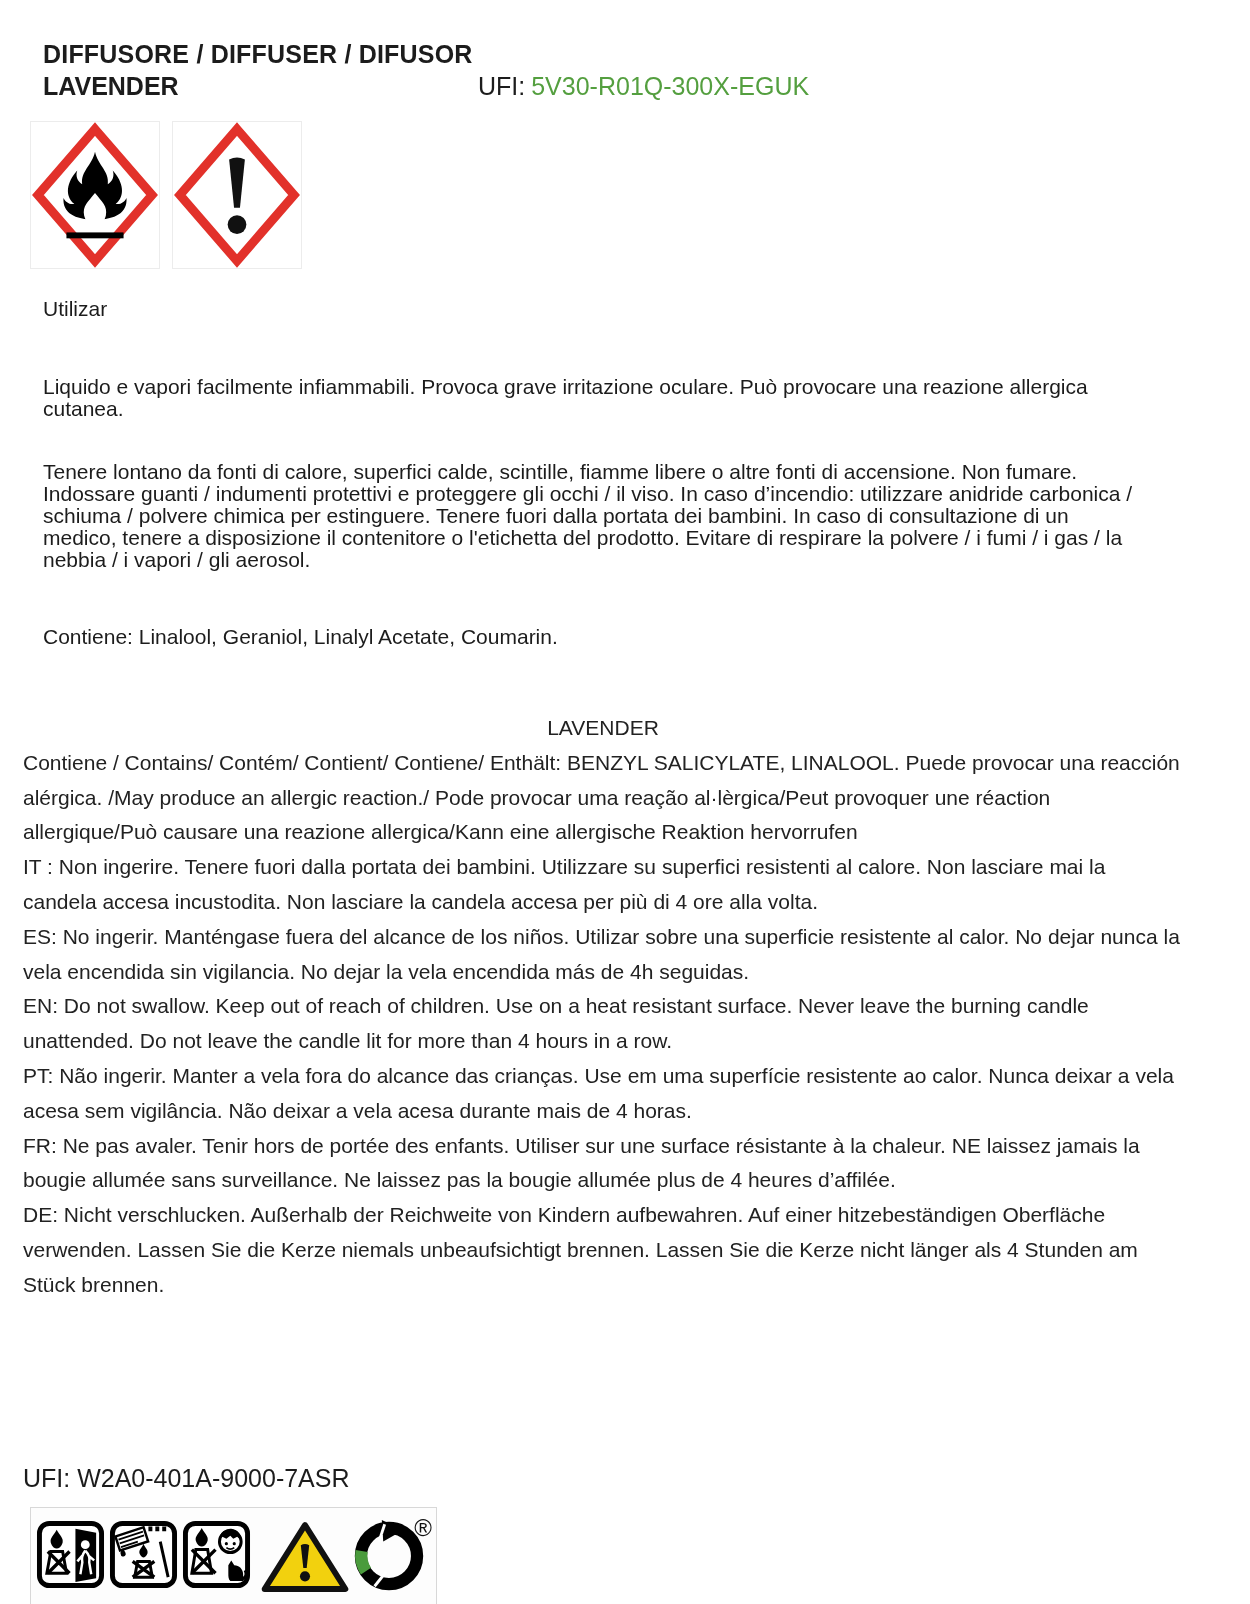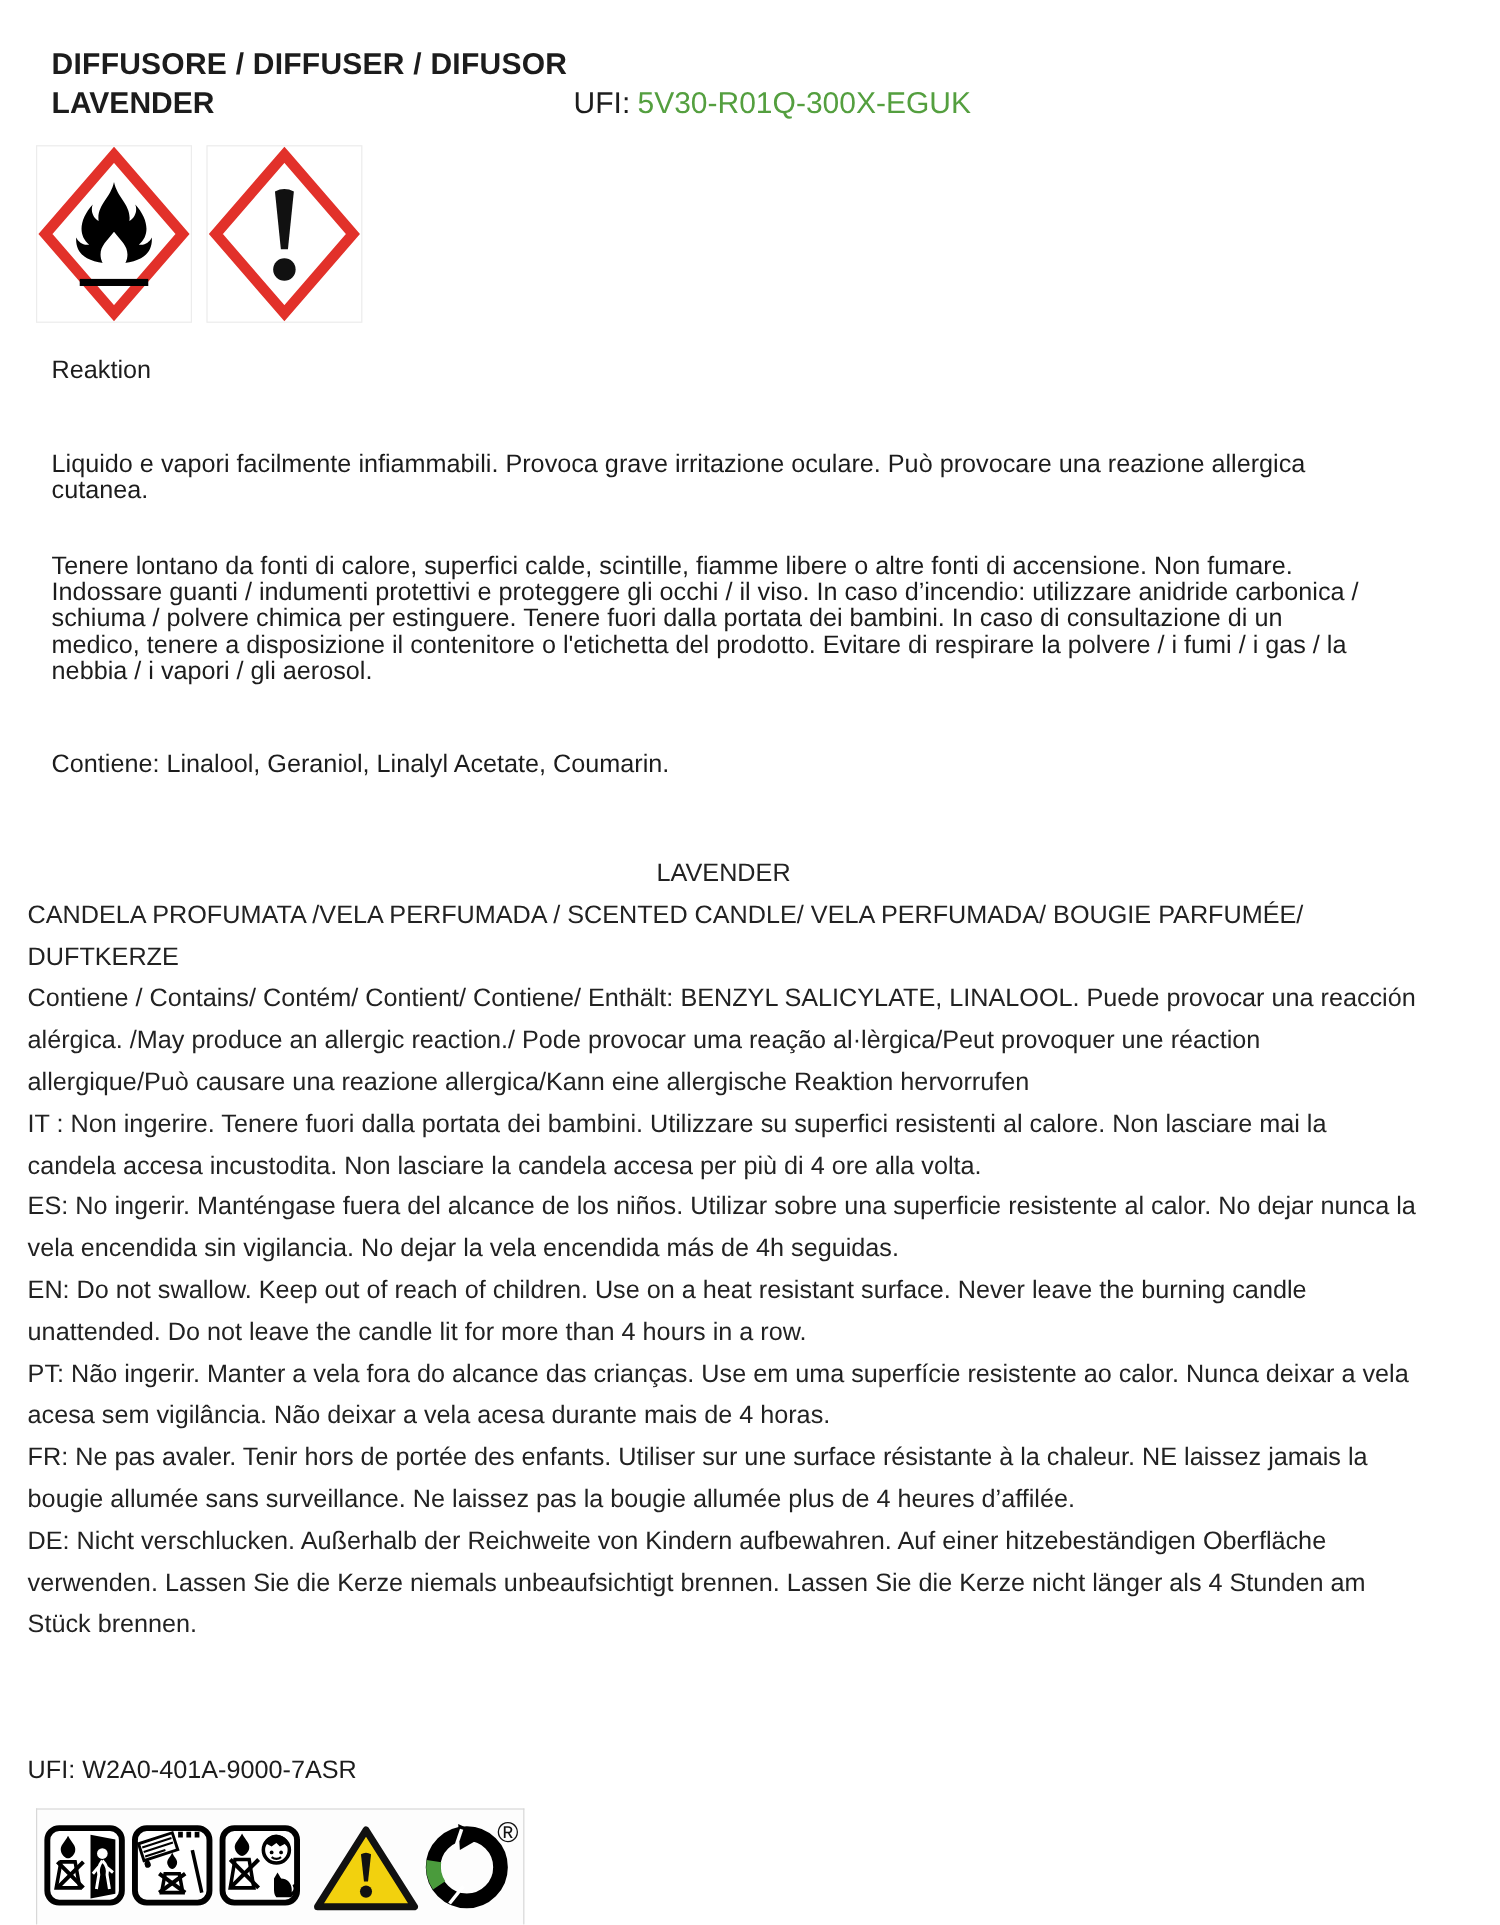--- a/index.html
+++ b/index.html
@@ -16,21 +16,21 @@
   .ghs-box{width:130px;height:148px;background:#fff;border:1px solid #ececec;box-sizing:border-box;}
   .ghs-box svg{display:block;}
   .signal{position:absolute;left:43px;top:297px;font-size:21px;}
   .para{position:absolute;left:43px;width:1105px;font-size:21px;line-height:22px;}
   .hazard{top:355px;}
   .precaution{top:440px;}
   .contains{top:605px;}
   .candle-block{position:absolute;left:23px;top:711px;width:1160px;font-size:21px;line-height:34.8px;color:#222;}
   .candle-block p,.candle-block h3{margin:0;padding:0;font-size:21px;font-weight:400;}
   .candle-title{text-align:center;}
-  .ufi-bottom{position:absolute;left:23px;top:1464px;font-size:21px;color:#1c1c1c;text-align:right;}
+  .ufi-bottom{position:absolute;left:23px;top:1464px;font-size:25px;color:#1c1c1c;text-align:right;}
   .icons-panel{
     position:absolute;left:30px;top:1507px;width:407px;height:97px;box-sizing:border-box;
     background:#fdfdfd;border:1px solid #d8d8d8;border-bottom:none;
     display:flex;align-items:flex-start;gap:4px;padding:12px 4px 0 5px;
   }
   .icn{flex:0 0 auto;}
   .greendot-wrap{position:relative;width:96px;height:70px;}
   .greendot-wrap svg{position:absolute;left:0;top:0;}
   .reg-mark{position:absolute;right:0px;top:-6px;font-size:24px;color:#111;}
 </style>
@@ -56,28 +56,27 @@
     </div>
     <div class="ghs-box">
       <svg width="128" height="146" viewBox="0 0 130 148">
         <polygon points="65,7 123,74 65,141 7,74" fill="#ffffff" stroke="#e2312a" stroke-width="9"></polygon>
         <path d="M57,38 q8,-4 16,0 l-5,49 h-6 z" fill="#111"></path>
         <circle cx="65" cy="104" r="9.5" fill="#111"></circle>
       </svg>
     </div>
   </div>
 
-  <div class="signal">Reaktion</div>
+  <div class="signal">Utilizar</div>
   <p class="para hazard">Liquido e vapori facilmente infiammabili. Provoca grave irritazione oculare. Può provocare una reazione allergica cutanea.</p>
   <p class="para precaution">Tenere lontano da fonti di calore, superfici calde, scintille, fiamme libere o altre fonti di accensione. Non fumare. Indossare guanti / indumenti protettivi e proteggere gli occhi / il viso. In caso d’incendio: utilizzare anidride carbonica / schiuma / polvere chimica per estinguere. Tenere fuori dalla portata dei bambini. In caso di consultazione di un medico, tenere a disposizione il contenitore o l'etichetta del prodotto. Evitare di respirare la polvere / i fumi / i gas / la nebbia / i vapori / gli aerosol.</p>
   <p class="para contains">Contiene: Linalool, Geraniol, Linalyl Acetate, Coumarin.</p>
 
   <div class="candle-block">
     <h3 class="candle-title">LAVENDER</h3>
-    <p>CANDELA PROFUMATA /VELA PERFUMADA / SCENTED CANDLE/ VELA PERFUMADA/ BOUGIE PARFUMÉE/ DUFTKERZE</p>
     <p>Contiene / Contains/ Contém/ Contient/ Contiene/ Enthält: BENZYL SALICYLATE, LINALOOL. Puede provocar una reacción alérgica. /May produce an allergic reaction./ Pode provocar uma reação al·lèrgica/Peut provoquer une réaction allergique/Può causare una reazione allergica/Kann eine allergische Reaktion hervorrufen</p>
     <p>IT : Non ingerire. Tenere fuori dalla portata dei bambini. Utilizzare su superfici resistenti al calore. Non lasciare mai la candela accesa incustodita. Non lasciare la candela accesa per più di 4 ore alla volta.</p>
     <p>ES: No ingerir. Manténgase fuera del alcance de los niños. Utilizar sobre una superficie resistente al calor. No dejar nunca la vela encendida sin vigilancia. No dejar la vela encendida más de 4h seguidas.</p>
     <p>EN: Do not swallow. Keep out of reach of children. Use on a heat resistant surface. Never leave the burning candle unattended. Do not leave the candle lit for more than 4 hours in a row.</p>
     <p>PT: Não ingerir. Manter a vela fora do alcance das crianças. Use em uma superfície resistente ao calor. Nunca deixar a vela acesa sem vigilância. Não deixar a vela acesa durante mais de 4 horas.</p>
     <p>FR: Ne pas avaler. Tenir hors de portée des enfants. Utiliser sur une surface résistante à la chaleur. NE laissez jamais la bougie allumée sans surveillance. Ne laissez pas la bougie allumée plus de 4 heures d’affilée.</p>
     <p>DE: Nicht verschlucken. Außerhalb der Reichweite von Kindern aufbewahren. Auf einer hitzebeständigen Oberfläche verwenden. Lassen Sie die Kerze niemals unbeaufsichtigt brennen. Lassen Sie die Kerze nicht länger als 4 Stunden am Stück brennen.</p>
   </div>
 
   <div class="ufi-bottom">UFI: W2A0-401A-9000-7ASR</div>

